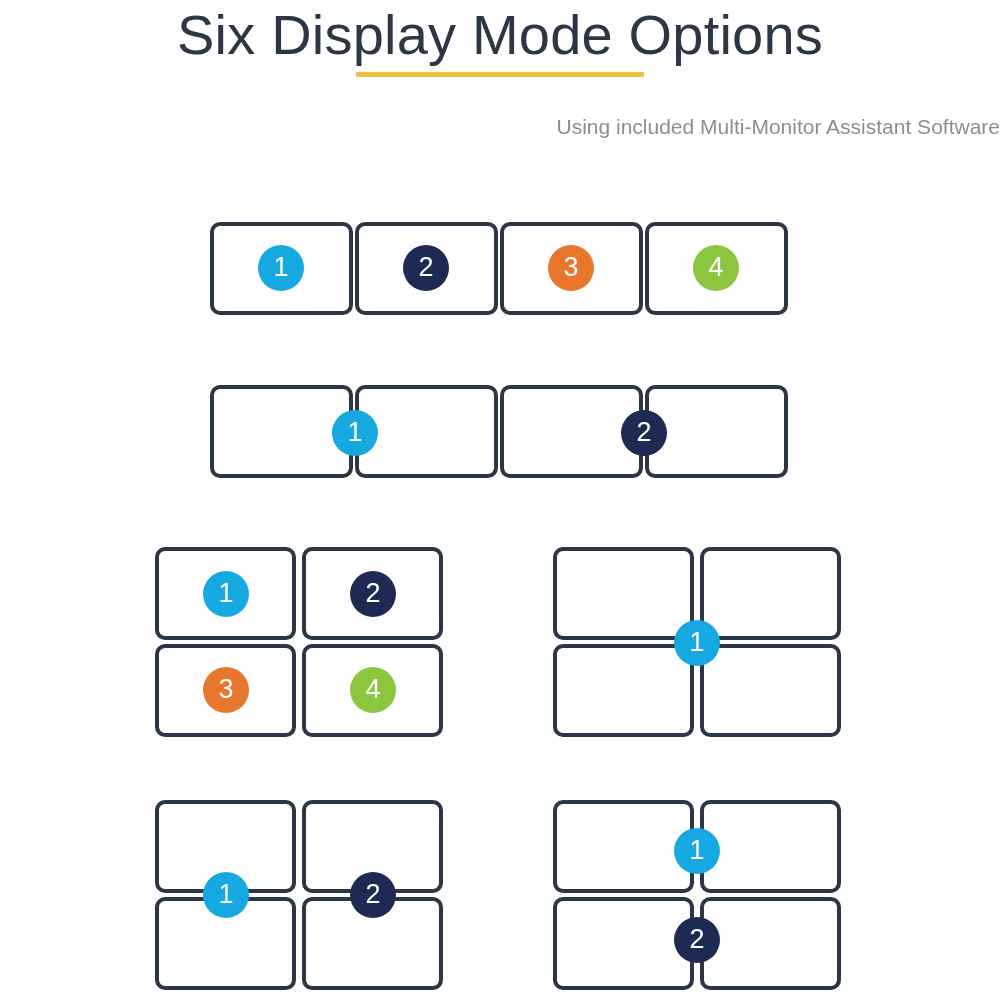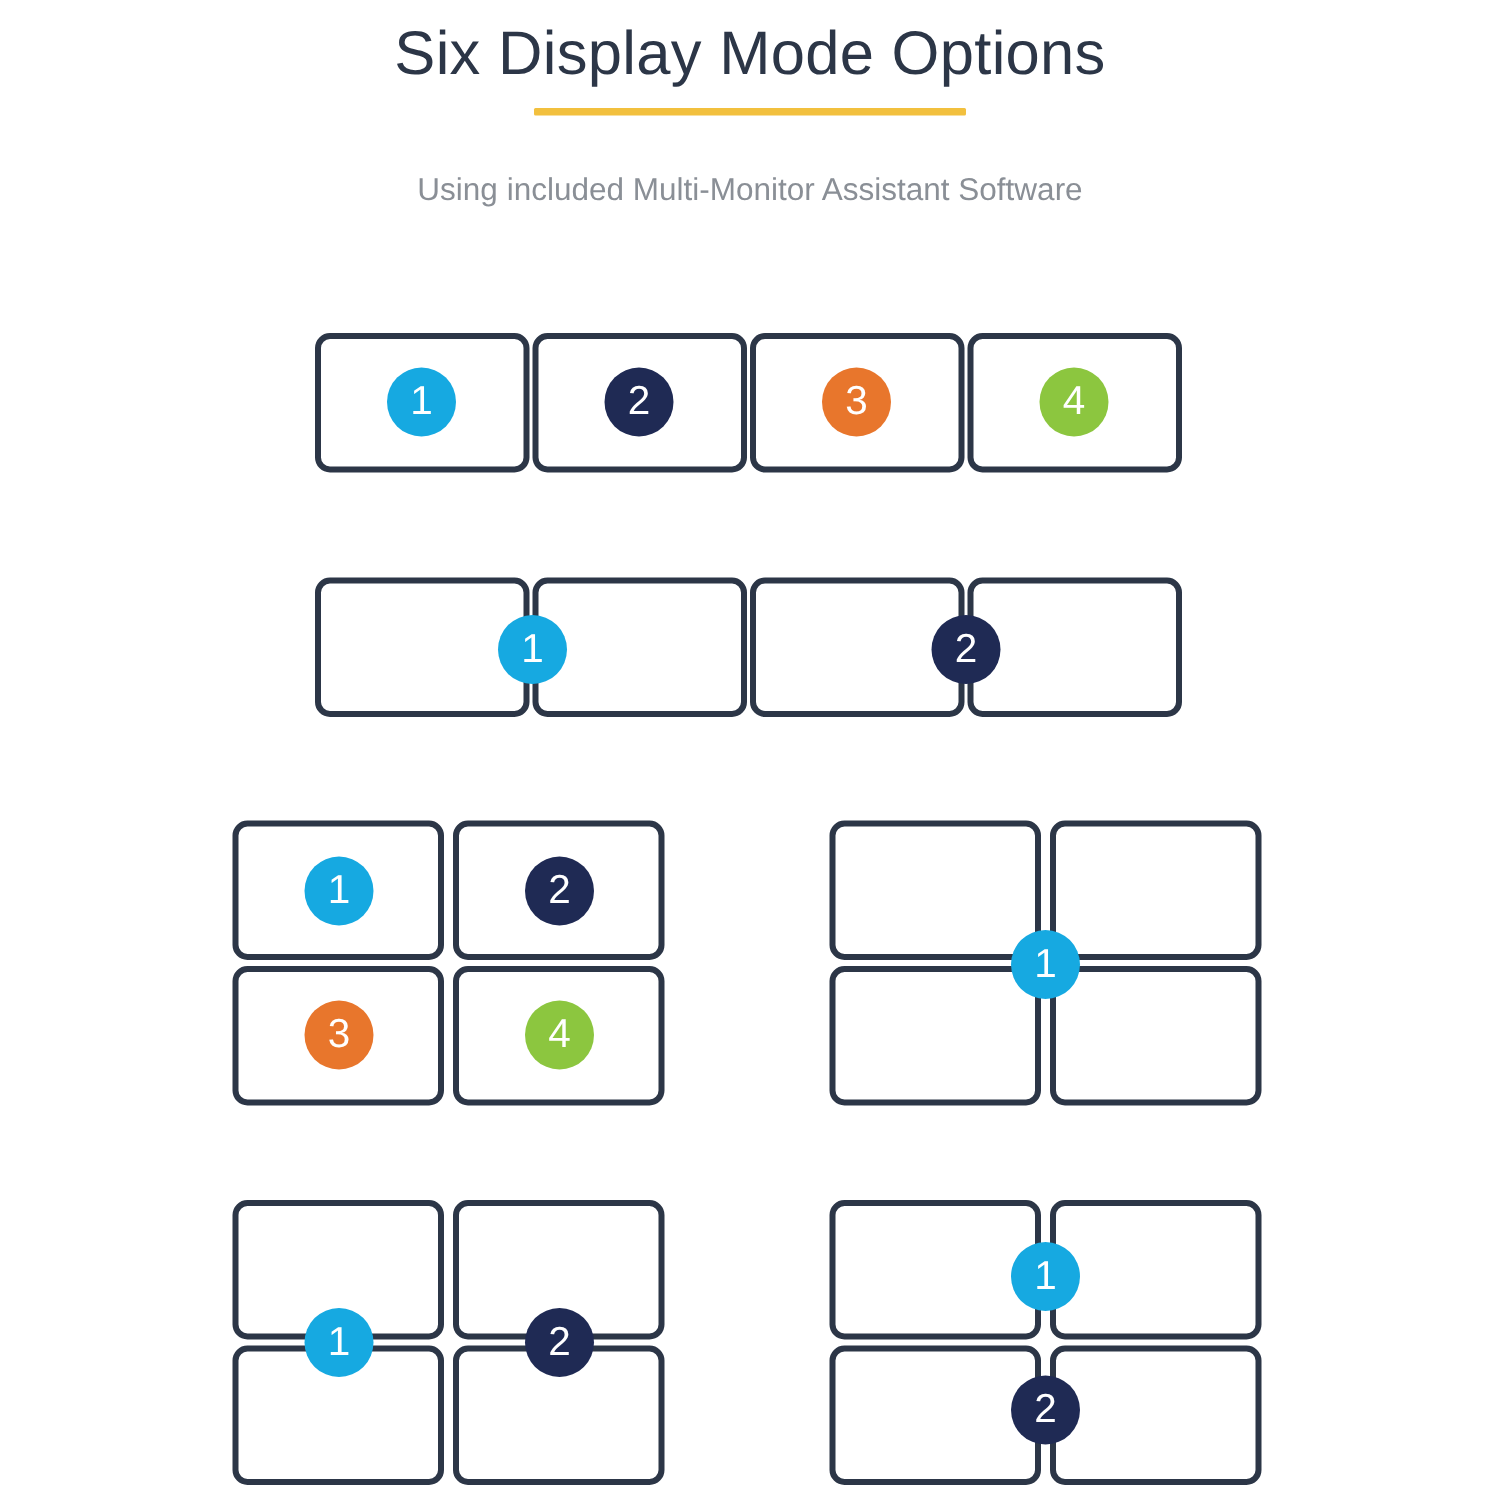--- a/index.html
+++ b/index.html
@@ -20,40 +20,41 @@
   .header {
     position: absolute;
     left: 0;
     top: 0;
     width: 1000px;
     text-align: center;
   }
   .page-title {
     margin: 0;
     padding-top: 6px;
-    font-size: 41px;
+    font-size: 56px;
     font-weight: 400;
     letter-spacing: 0.2px;
     color: #2c3647;
     line-height: 58px;
   }
   .title-underline {
     width: 288px;
     height: 5px;
     background: #f2c03e;
     margin: 8px auto 0 auto;
     border-radius: 1px;
   }
   .page-subtitle {
     margin: 0;
     padding-top: 36px;
     font-size: 21px;
     font-weight: 400;
     color: #8a8f96;
     line-height: 28px;
+    text-align: right;
   }
 
   
   .diagram {
     position: absolute;
     left: 0;
     top: 0;
     width: 1000px;
     height: 1000px;
   }

